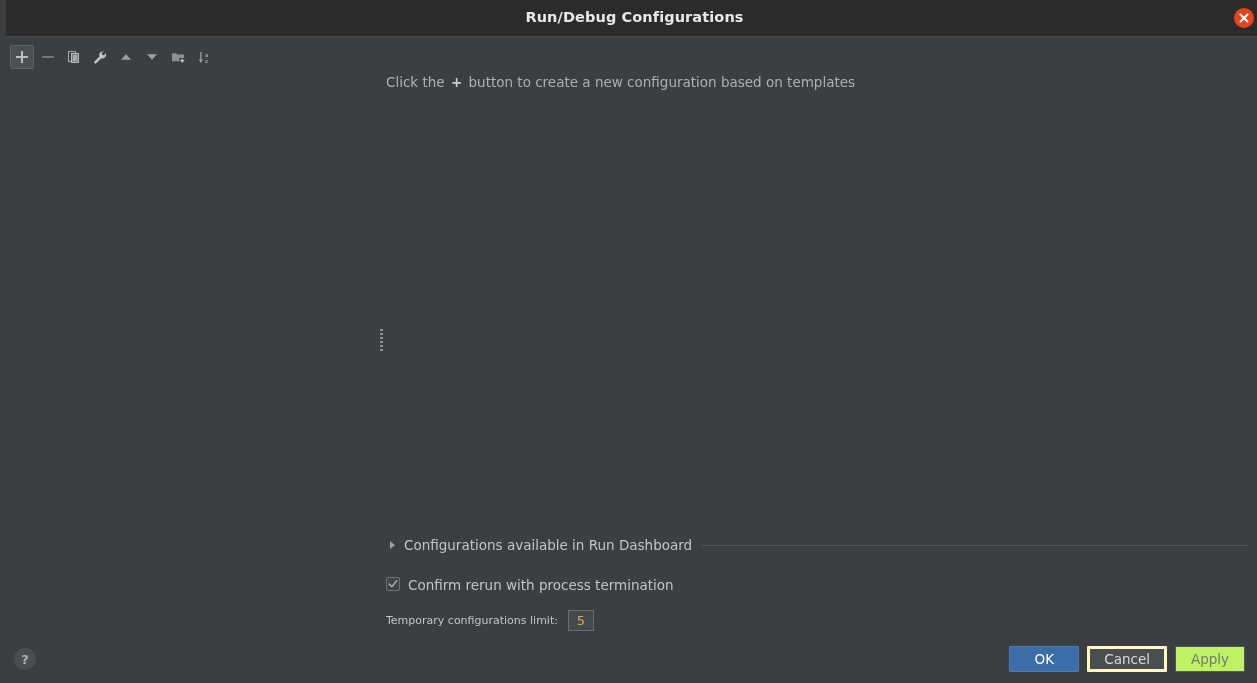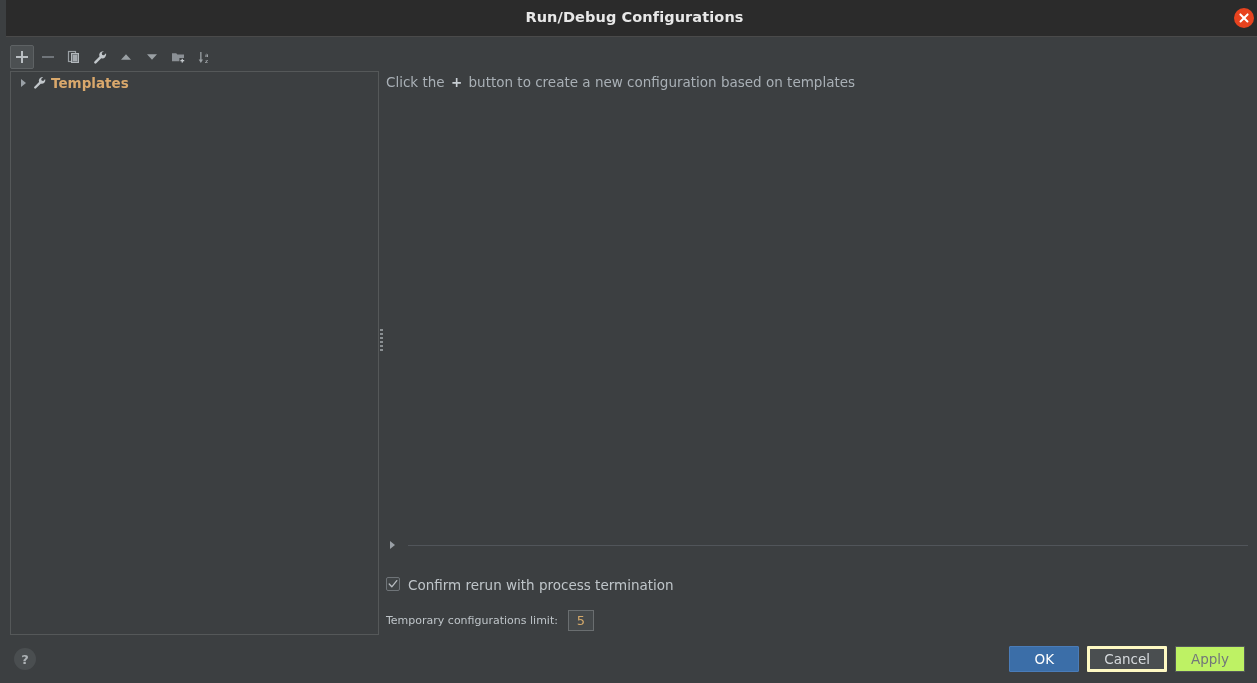--- a/index.html
+++ b/index.html
@@ -399,33 +399,20 @@
         <svg width="15" height="15" viewBox="0 0 15 15">
           <rect x="3.2" y="2" width="1.3" height="9" fill="#9aa0a4"></rect>
           <path d="M3.85 13 L1.7 9.6 L6 9.6 Z" fill="#9aa0a4"></path>
           <text x="8" y="6.6" font-size="5.6" fill="#b9bec2" font-family="DejaVu Sans, sans-serif">a</text>
           <text x="8" y="13" font-size="5.6" fill="#b9bec2" font-family="DejaVu Sans, sans-serif">z</text>
         </svg>
       </span>
     </div>
   </div>
 
-  <div class="tree-panel">
-    <div class="tree-row">
-      <span class="tree-arrow">
-          <i class="tri"></i>
-        </span>
-      <span class="tree-icon">
-        <svg width="14" height="14" viewBox="0 0 16 16">
-          <path d="M10.8 1.2a4.2 4.2 0 0 0-3.9 5.7L1.6 12.2a1.3 1.3 0 0 0 1.9 1.9l5.3-5.3a4.2 4.2 0 0 0 5.1-5.3l-2.2 2.2-1.9-.5-.5-1.9 2.2-2.2a4.2 4.2 0 0 0-.7-.1z" fill="#c2c7cb"></path>
-        </svg>
-      </span>
-      <span class="tree-label">Templates</span>
-    </div>
-  </div>
 
   <div class="splitter">
     <div class="splitter-dots">
       <i></i>
         <i></i>
         <i></i>
         <i></i>
         <i></i>
         <i></i>
     </div>
@@ -434,20 +421,21 @@
   <div class="hint-text">
     <span>Click the</span>
     <span class="hint-plus">+</span>
     <span>button to create a new configuration based on templates</span>
   </div>
 
   <div class="dash-row">
     <span class="dash-arrow">
         <i class="tri"></i>
       </span>
+    <span class="dash-label">Configurations available in Run Dashboard</span>
     <span class="dash-line"></span>
   </div>
 
   <div class="check-row">
     <span class="checkbox">
       <svg width="10" height="10" viewBox="0 0 10 10">
         <path d="M1.2 5 L3.8 7.8 L8.8 1.6" fill="none" stroke="#b8bdc1" stroke-width="1.3" stroke-linecap="round" stroke-linejoin="round"></path>
       </svg>
     </span>
     <span class="check-label">Confirm rerun with process termination</span>

